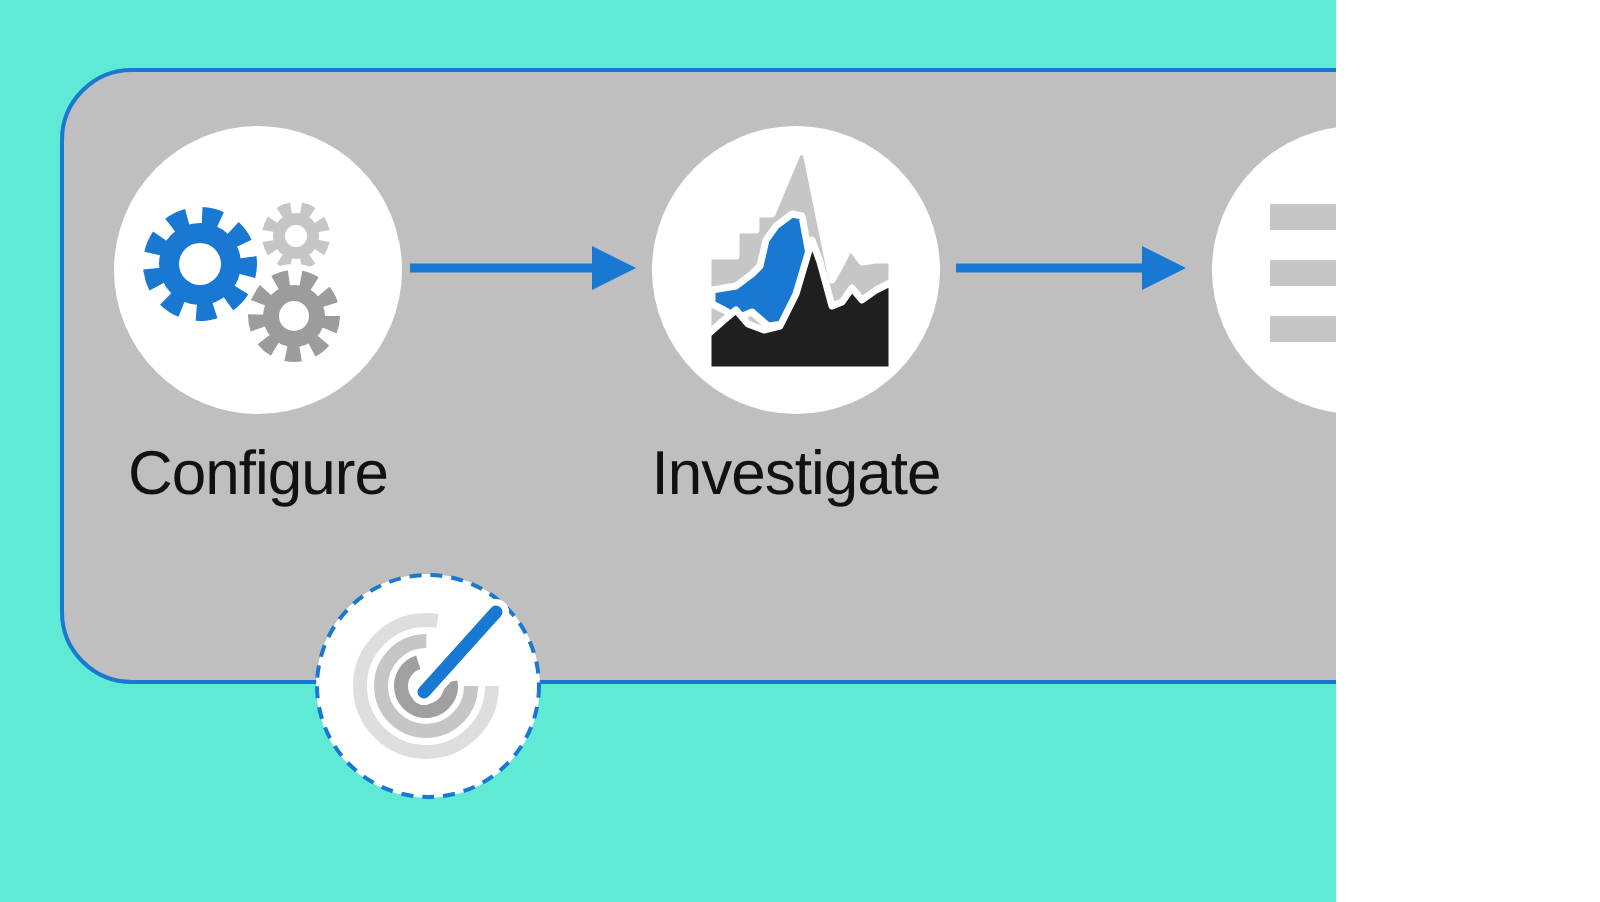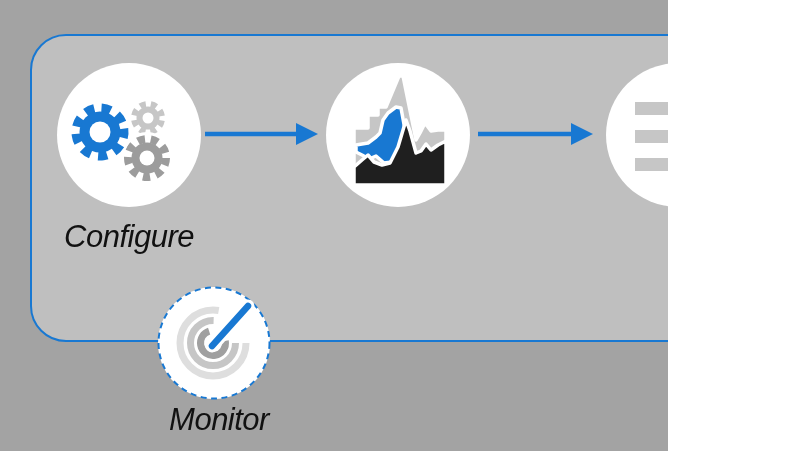--- a/index.html
+++ b/index.html
@@ -1,23 +1,22 @@
 <!DOCTYPE html>
 <html><head>
 <meta charset="utf-8">
 <style>
   html, body { margin: 0; padding: 0; }
   body { font-family: "Liberation Sans", "DejaVu Sans", sans-serif; }
   .canvas {
     position: relative;
     width: 668px;
     height: 451px;
-    background: #a3a3a3;
+    background: #5eead4;
     overflow: hidden;
-    font-style: italic;
   }
   .panel {
     position: absolute;
     left: 30px; top: 34px;
     width: 742px; height: 308px;
     box-sizing: border-box;
     background: #bfbfbf;
     border: 2px solid #1878d2;
     border-radius: 36px;
   }
@@ -117,31 +116,31 @@
       <rect x="29" y="39" width="53" height="13" fill="#c6c6c6"></rect>
       <rect x="29" y="67" width="53" height="13" fill="#c6c6c6"></rect>
       <rect x="29" y="95" width="53" height="13" fill="#c6c6c6"></rect>
       <path d="M88,45 l9,9 l18,-22" fill="none" stroke="#1878d2" stroke-width="8"></path>
       <path d="M88,73.5 l9,9 l18,-22" fill="none" stroke="#1878d2" stroke-width="8"></path>
       <path d="M88,102 l9,9 l18,-22" fill="none" stroke="#1878d2" stroke-width="8"></path>
     </svg>
   </div>
 
   <div class="node-label label-configure">Configure</div>
+  <div class="node-label label-investigate">Investigate</div>
 
   <div class="monitor-node">
     <svg width="118" height="118" viewBox="0 0 118 118">
 
       <circle cx="59" cy="59" r="56" fill="#ffffff"></circle>
       <circle cx="59" cy="59" r="55.5" fill="none" stroke="#1878d2" stroke-width="2" stroke-dasharray="6 4.5"></circle>
 
       <circle cx="58" cy="59" r="33" fill="none" stroke="#dedede" stroke-width="7" stroke-dasharray="161 46.3"></circle>
       <circle cx="58" cy="59" r="22.5" fill="none" stroke="#c6c6c6" stroke-width="7" stroke-dasharray="106 35.4"></circle>
       <circle cx="58" cy="59" r="12.5" fill="none" stroke="#a0a0a0" stroke-width="7" stroke-dasharray="56.7 21.8" transform="rotate(-10 58 59)"></circle>
 
       <line x1="57" y1="62" x2="93" y2="22" stroke="#ffffff" stroke-width="13" stroke-linecap="round"></line>
       <line x1="57" y1="62" x2="93" y2="22" stroke="#1878d2" stroke-width="6.5" stroke-linecap="round"></line>
     </svg>
   </div>
 
-  <div class="monitor-label">Monitor</div>
 
 </div>
 
 </body></html>

